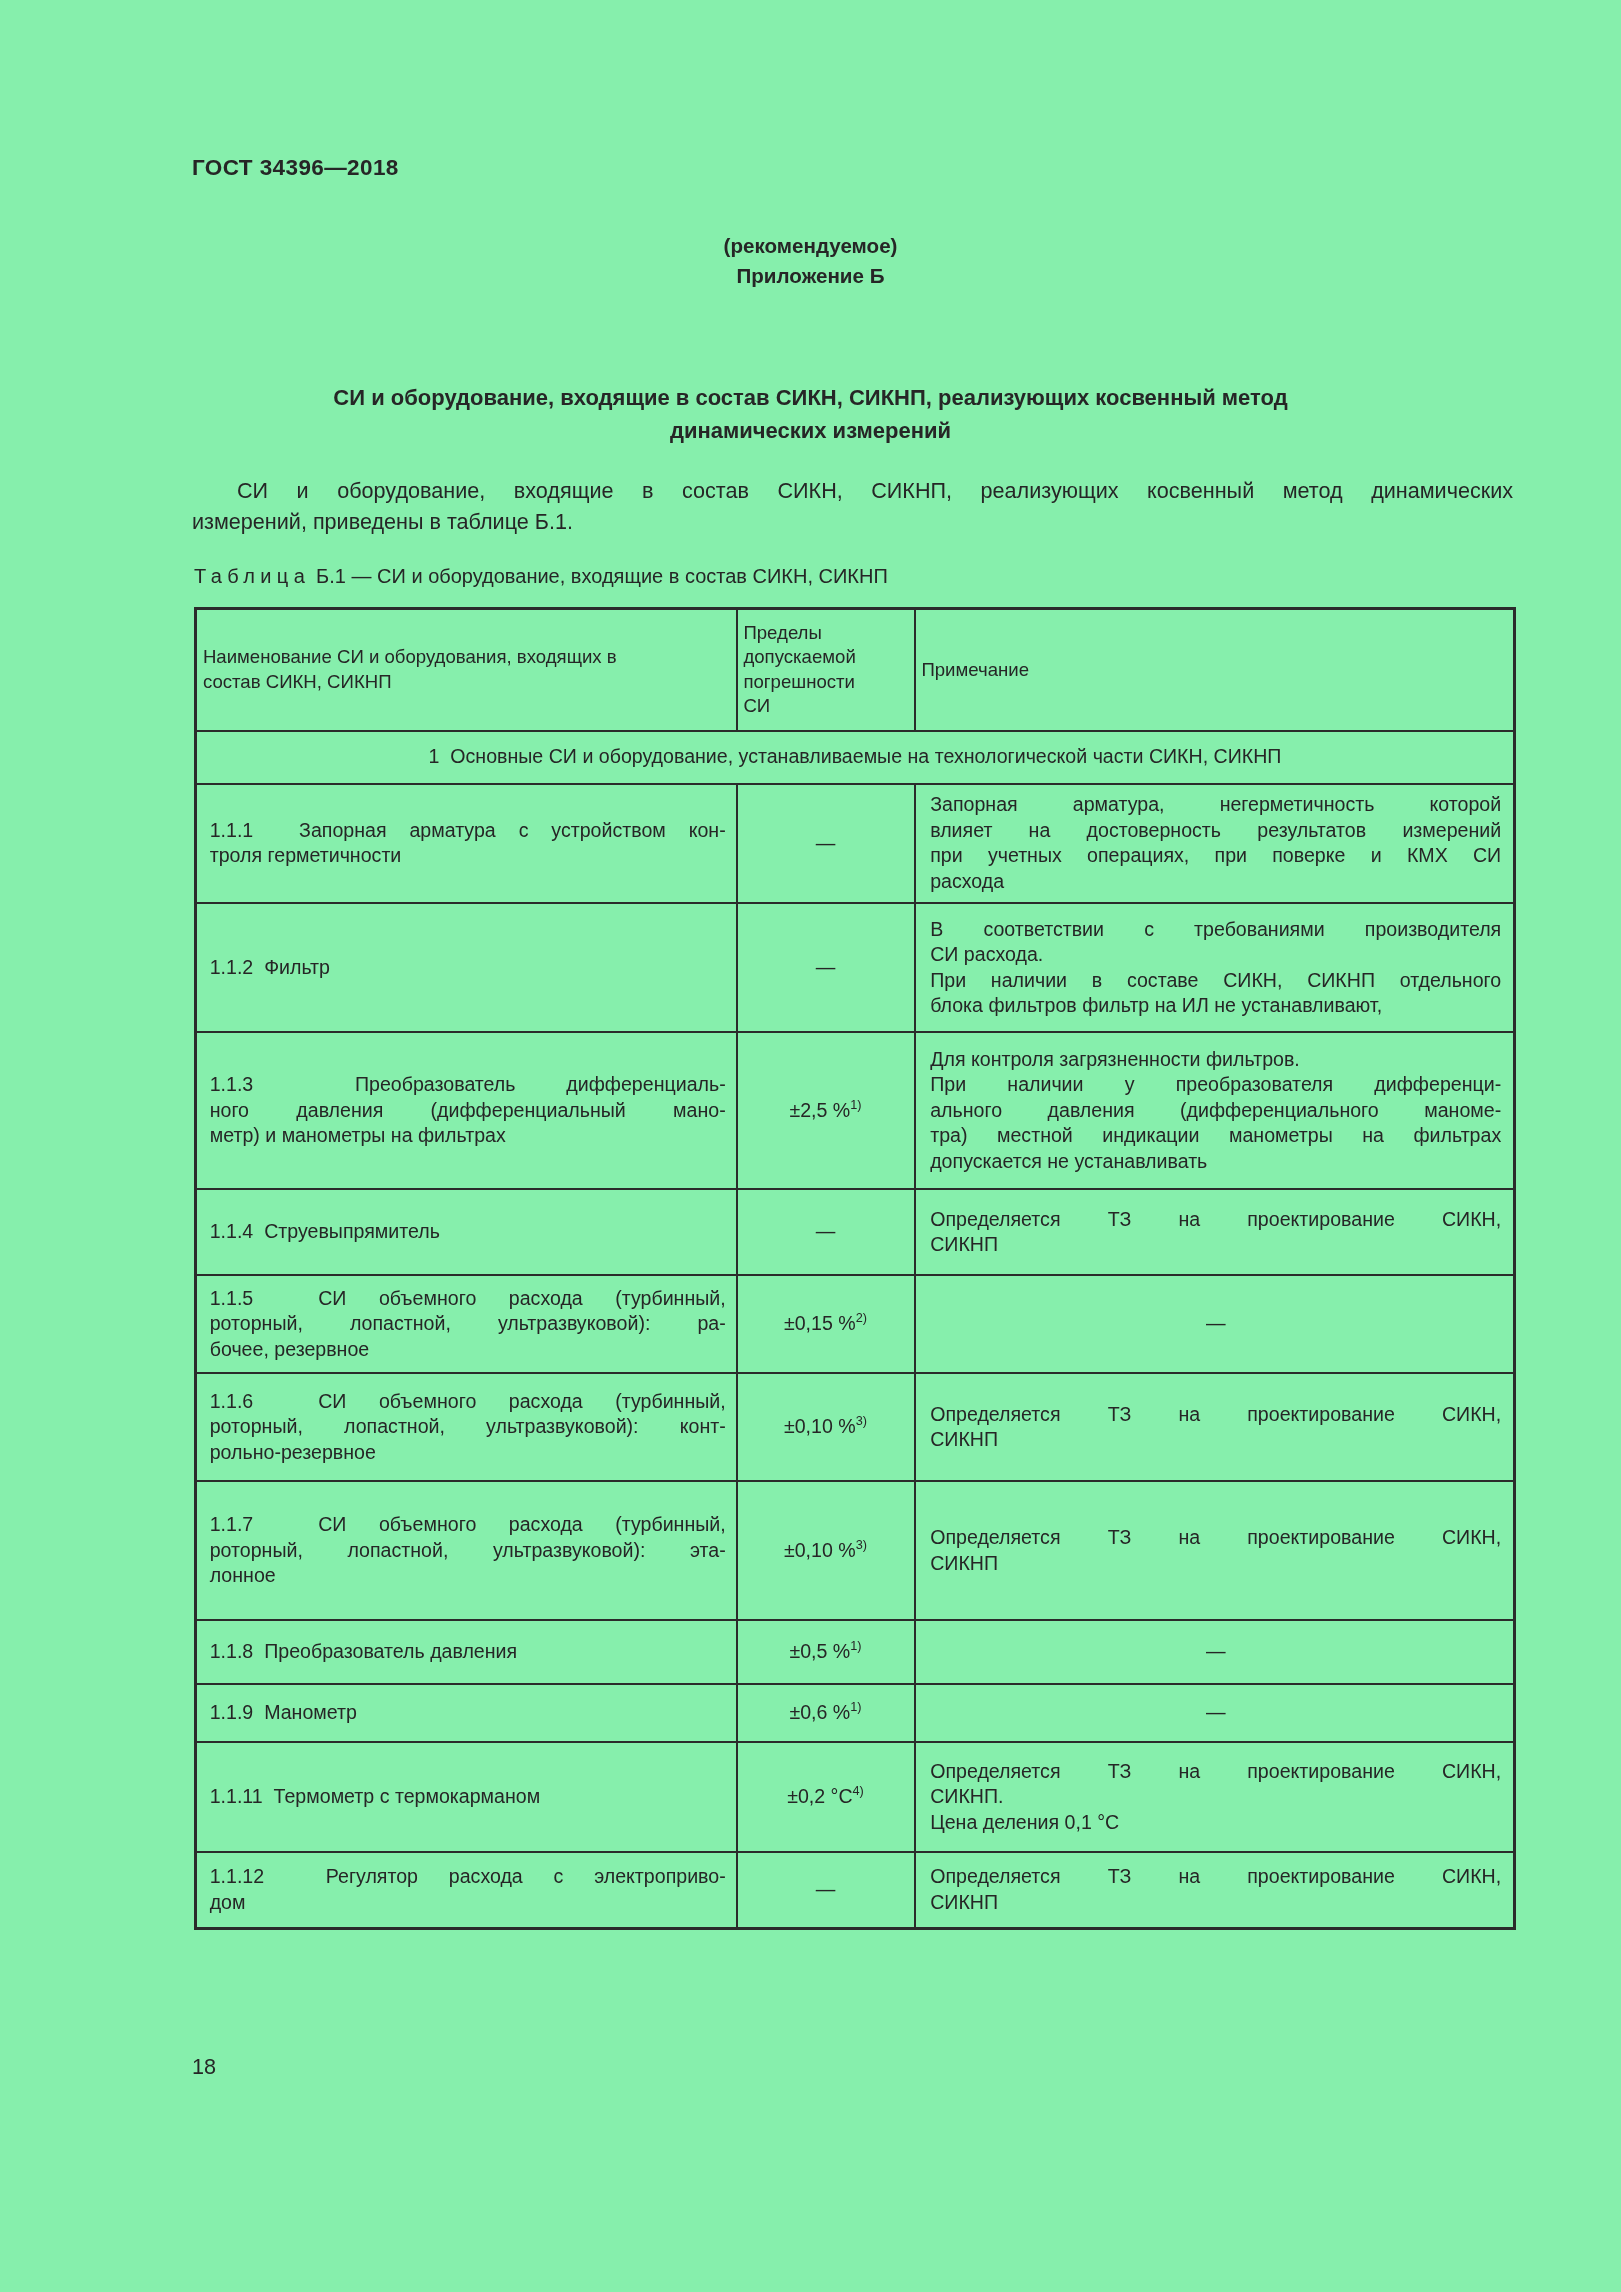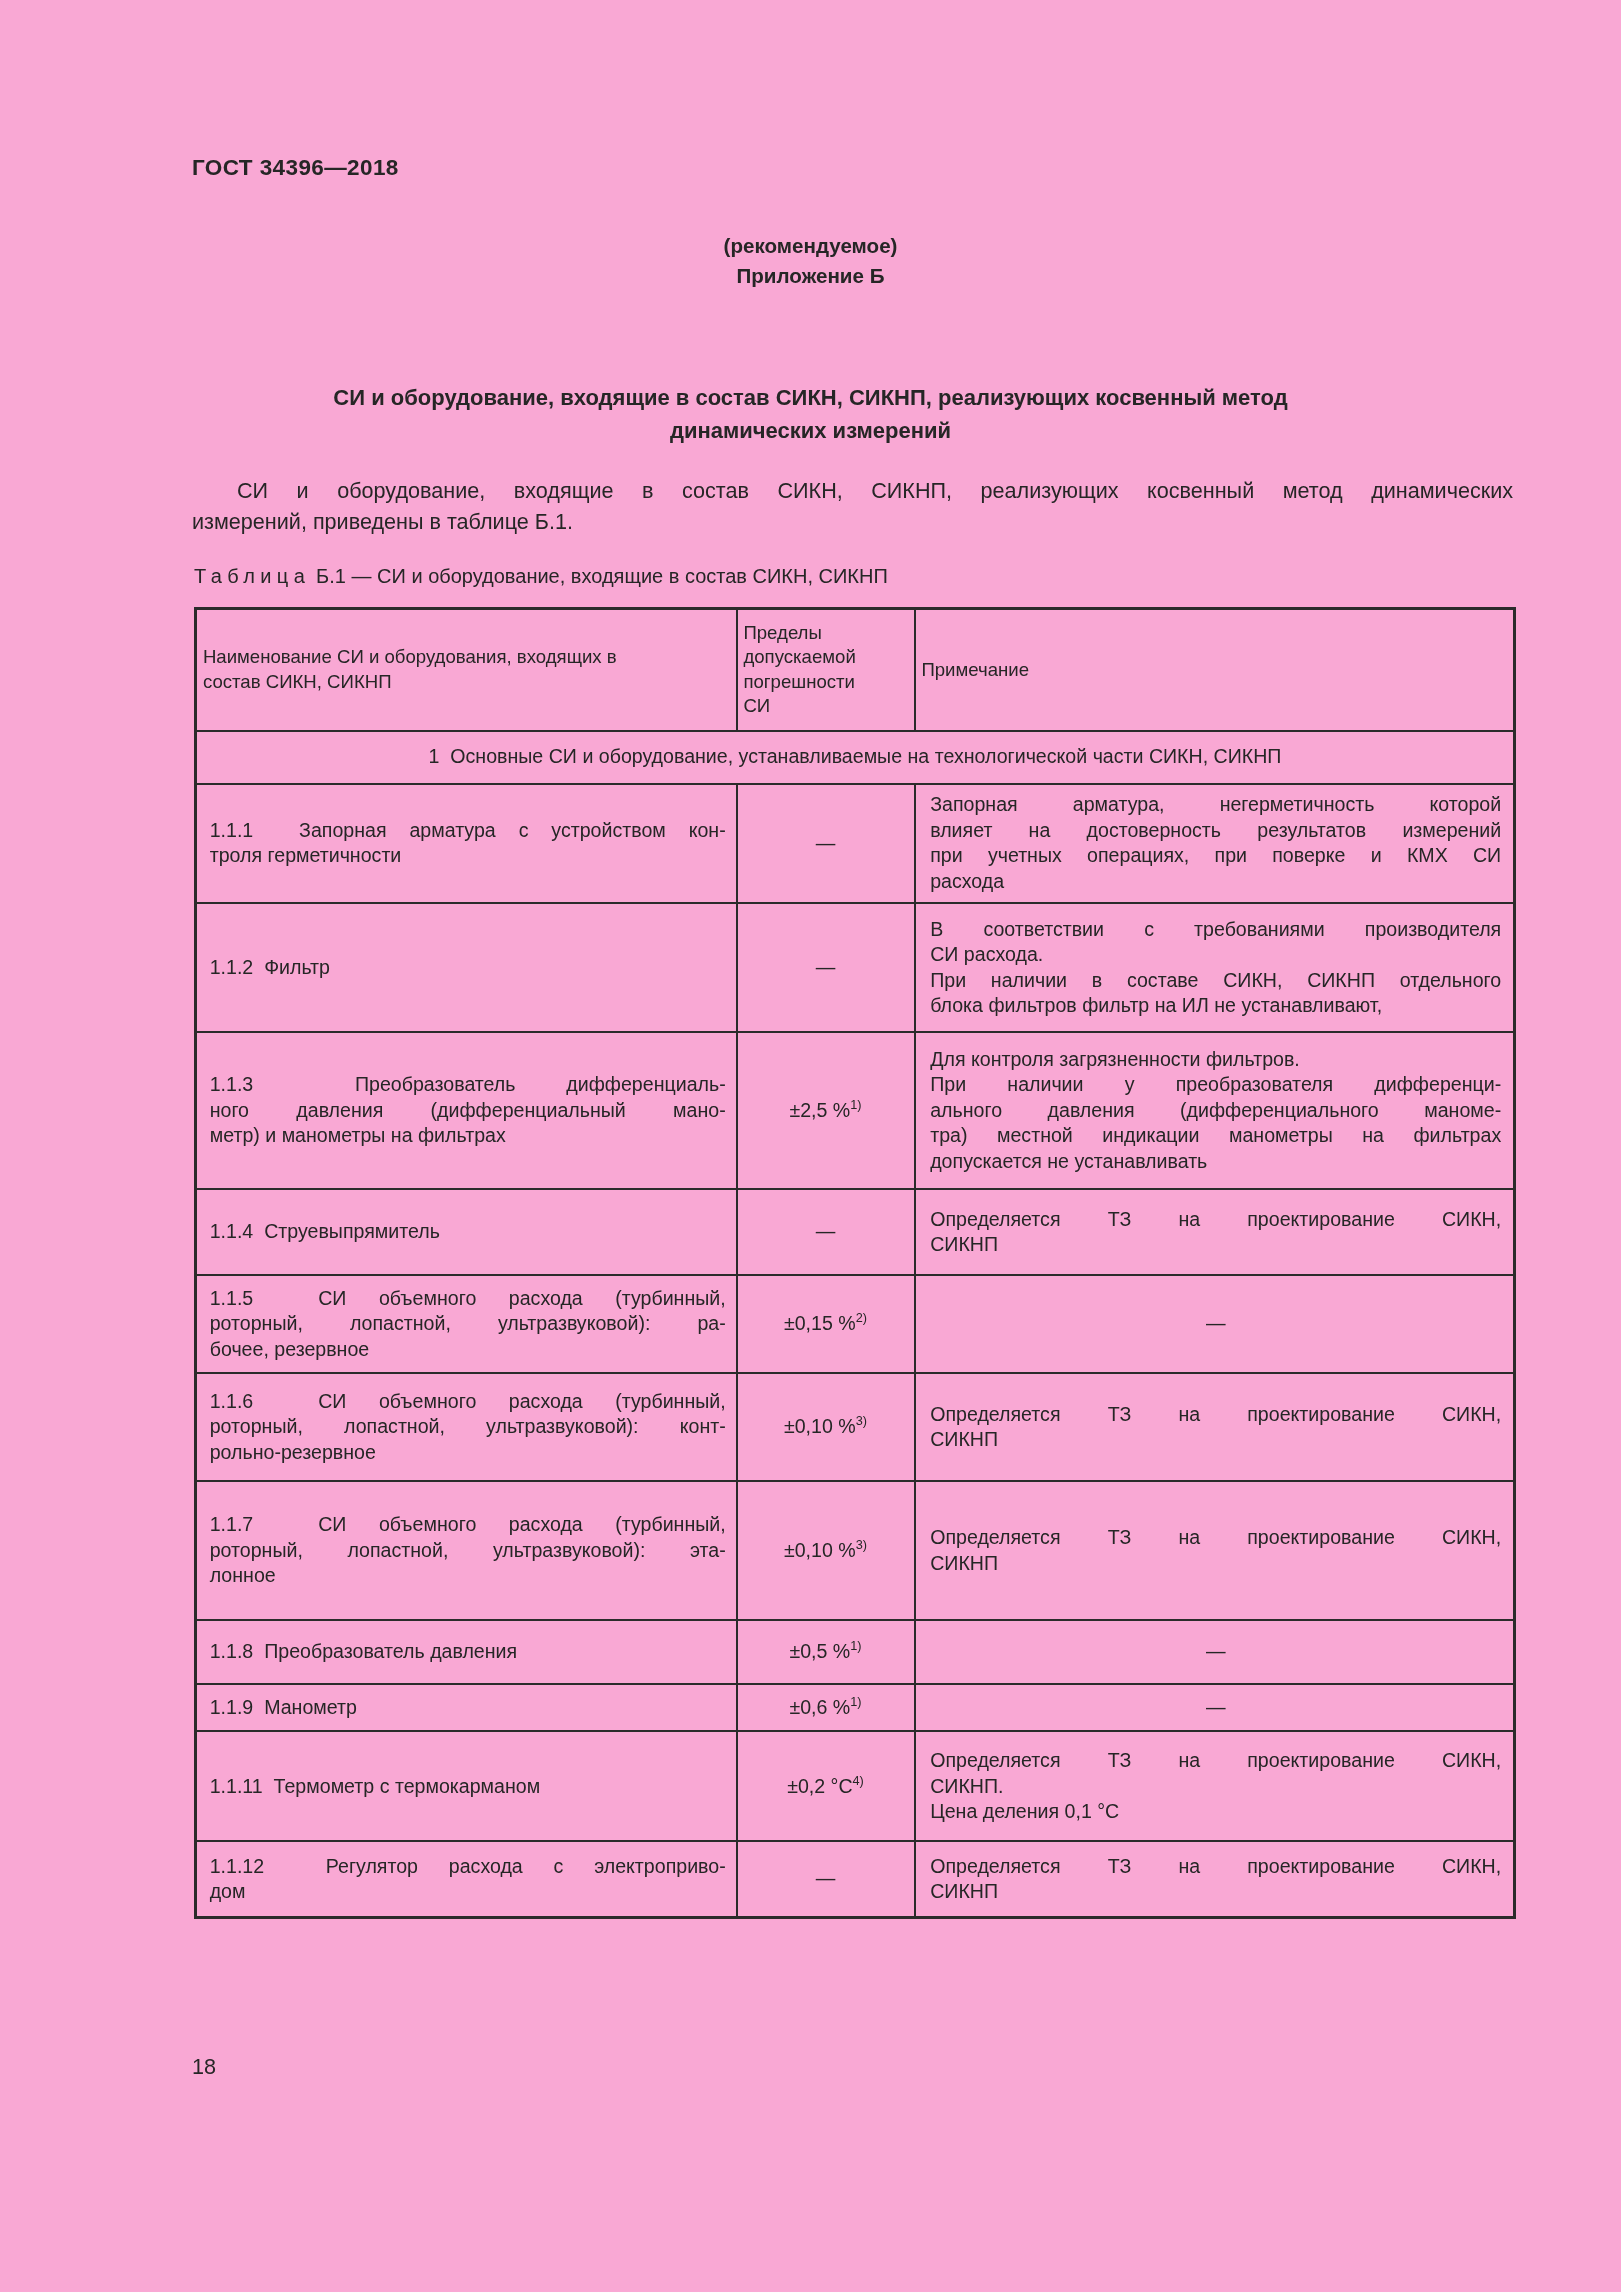--- a/index.html
+++ b/index.html
@@ -1,20 +1,20 @@
 <!DOCTYPE html>
 <html lang="ru"><head>
 <meta charset="utf-8">
 <style>
   html,body { margin:0; padding:0; background:#e9e9e9; }
   .page {
     position:relative;
     width:1621px; height:2293px;
     margin:0 auto;
-    background:#f9a8d4;
+    background:#86efac;
     font-family:"Liberation Sans","DejaVu Sans",sans-serif;
     color:#262626;
     overflow:hidden;
   }
   .doc-number {
     position:absolute; left:192px; top:155px;
     font-size:22.5px; font-weight:700; letter-spacing:0.4px;
   }
   .annex {
     position:absolute; left:0; right:0; top:231px;
@@ -212,21 +212,21 @@
       </tr>
 
       <tr style="height:64px">
         <td class="name">
             <div class="jline jlast">1.1.8&nbsp; Преобразователь давления</div>
           </td>
         <td class="limit"><span>±0,5 %</span><sup>1)</sup></td>
         <td class="note dash">—</td>
       </tr>
 
-      <tr style="height:47px">
+      <tr style="height:58px">
         <td class="name">
             <div class="jline jlast">1.1.9&nbsp; Манометр</div>
           </td>
         <td class="limit"><span>±0,6 %</span><sup>1)</sup></td>
         <td class="note dash">—</td>
       </tr>
 
 
       <tr style="height:110px">
         <td class="name">

